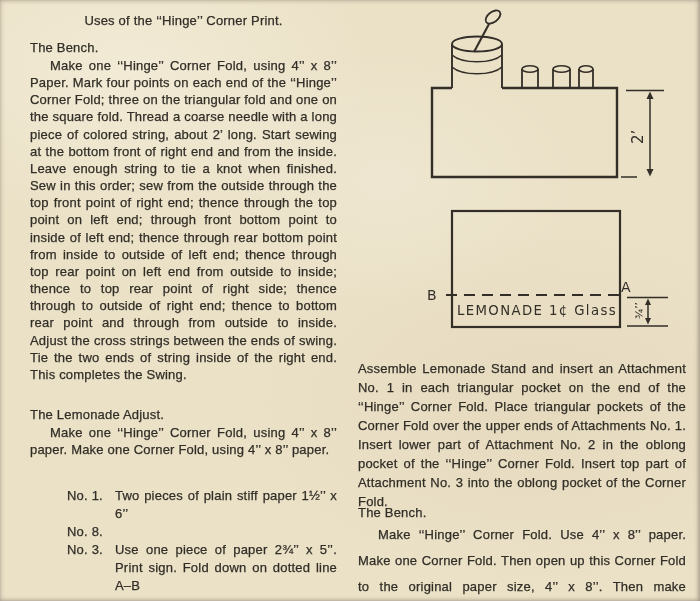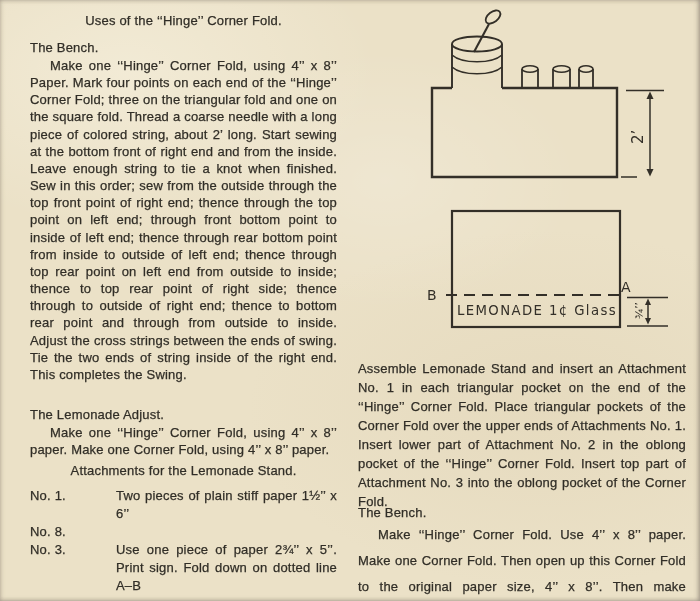--- a/index.html
+++ b/index.html
@@ -28,45 +28,44 @@
   .just{text-align:justify;}
   .indent{text-indent:20px;}
   .title{left:30px;top:13px;width:307px;}
   .swing-h{left:30px;top:40px;width:307px;}
   .swing-p{left:30px;top:57px;width:307px;line-height:17.15px;}
   .stand-h{left:30px;top:407px;width:307px;}
   .stand-p{left:30px;top:424px;width:307px;line-height:17px;}
   .attach-h{left:30px;top:463px;width:307px;}
   .attach-list{left:30px;top:487px;width:307px;line-height:18px;}
   .attach-item{display:flex;align-items:flex-start;}
-  .attach-item .num{width:48px;flex:0 0 48px;}
-  .attach-item .txt{flex:1;text-align:justify;margin-left:38px;}
+  .attach-item .num{width:48px;flex:0 0 48px;margin-left:37px;}
+  .attach-item .txt{flex:1;text-align:justify;}
   .assembly-p{left:358px;top:359px;width:328px;line-height:19px;}
   .bench-h{left:358px;top:505px;width:328px;}
   .bench-p{left:358px;top:522px;width:328px;line-height:26px;}
   .diag{position:absolute;}
   .stand-svg{left:420px;top:3px;}
   .sign-svg{left:420px;top:198px;}
   .ink{stroke:#332f28;fill:none;}
   .hand{font-family:"DejaVu Sans", sans-serif;fill:#332f28;stroke:none;}
 </style>
 </head>
 <body>
 
 <div class="page">
 
-  <div class="blk title center">Uses of the ‘‘Hinge’’ Corner Fold.</div>
+  <div class="blk title center">Uses of the ‘‘Hinge’’ Corner Print.</div>
 
   <div class="blk swing-h">The Bench.</div>
   <div class="blk swing-p just indent">Make one ‘‘Hinge’’ Corner Fold, using 4’’ x 8’’ Paper. Mark four points on each end of the ‘‘Hinge’’ Corner Fold; three on the triangular fold and one on the square fold. Thread a coarse needle with a long piece of colored string, about 2’ long. Start sewing at the bottom front of right end and from the inside. Leave enough string to tie a knot when finished. Sew in this order; sew from the outside through the top front point of right end; thence through the top point on left end; through front bottom point to inside of left end; thence through rear bottom point from inside to outside of left end; thence through top rear point on left end from outside to inside; thence to top rear point of right side; thence through to outside of right end; thence to bottom rear point and through from outside to inside. Adjust the cross strings between the ends of swing. Tie the two ends of string inside of the right end. This completes the Swing.</div>
 
   <div class="blk stand-h">The Lemonade Adjust.</div>
   <div class="blk stand-p just indent">Make one ‘‘Hinge’’ Corner Fold, using 4’’ x 8’’ paper. Make one Corner Fold, using 4’’ x 8’’ paper.</div>
 
-  <div class="blk attach-h center">Attachments for the Lemonade Stand.</div>
 
   <div class="blk attach-list">
     <div class="attach-item">
       <span class="num">No. 1.</span>
       <span class="txt">Two pieces of plain stiff paper 1½’’ x 6’’</span>
     </div>
     <div class="attach-item">
       <span class="num">No. 8.</span>
     </div>
     <div class="attach-item">

